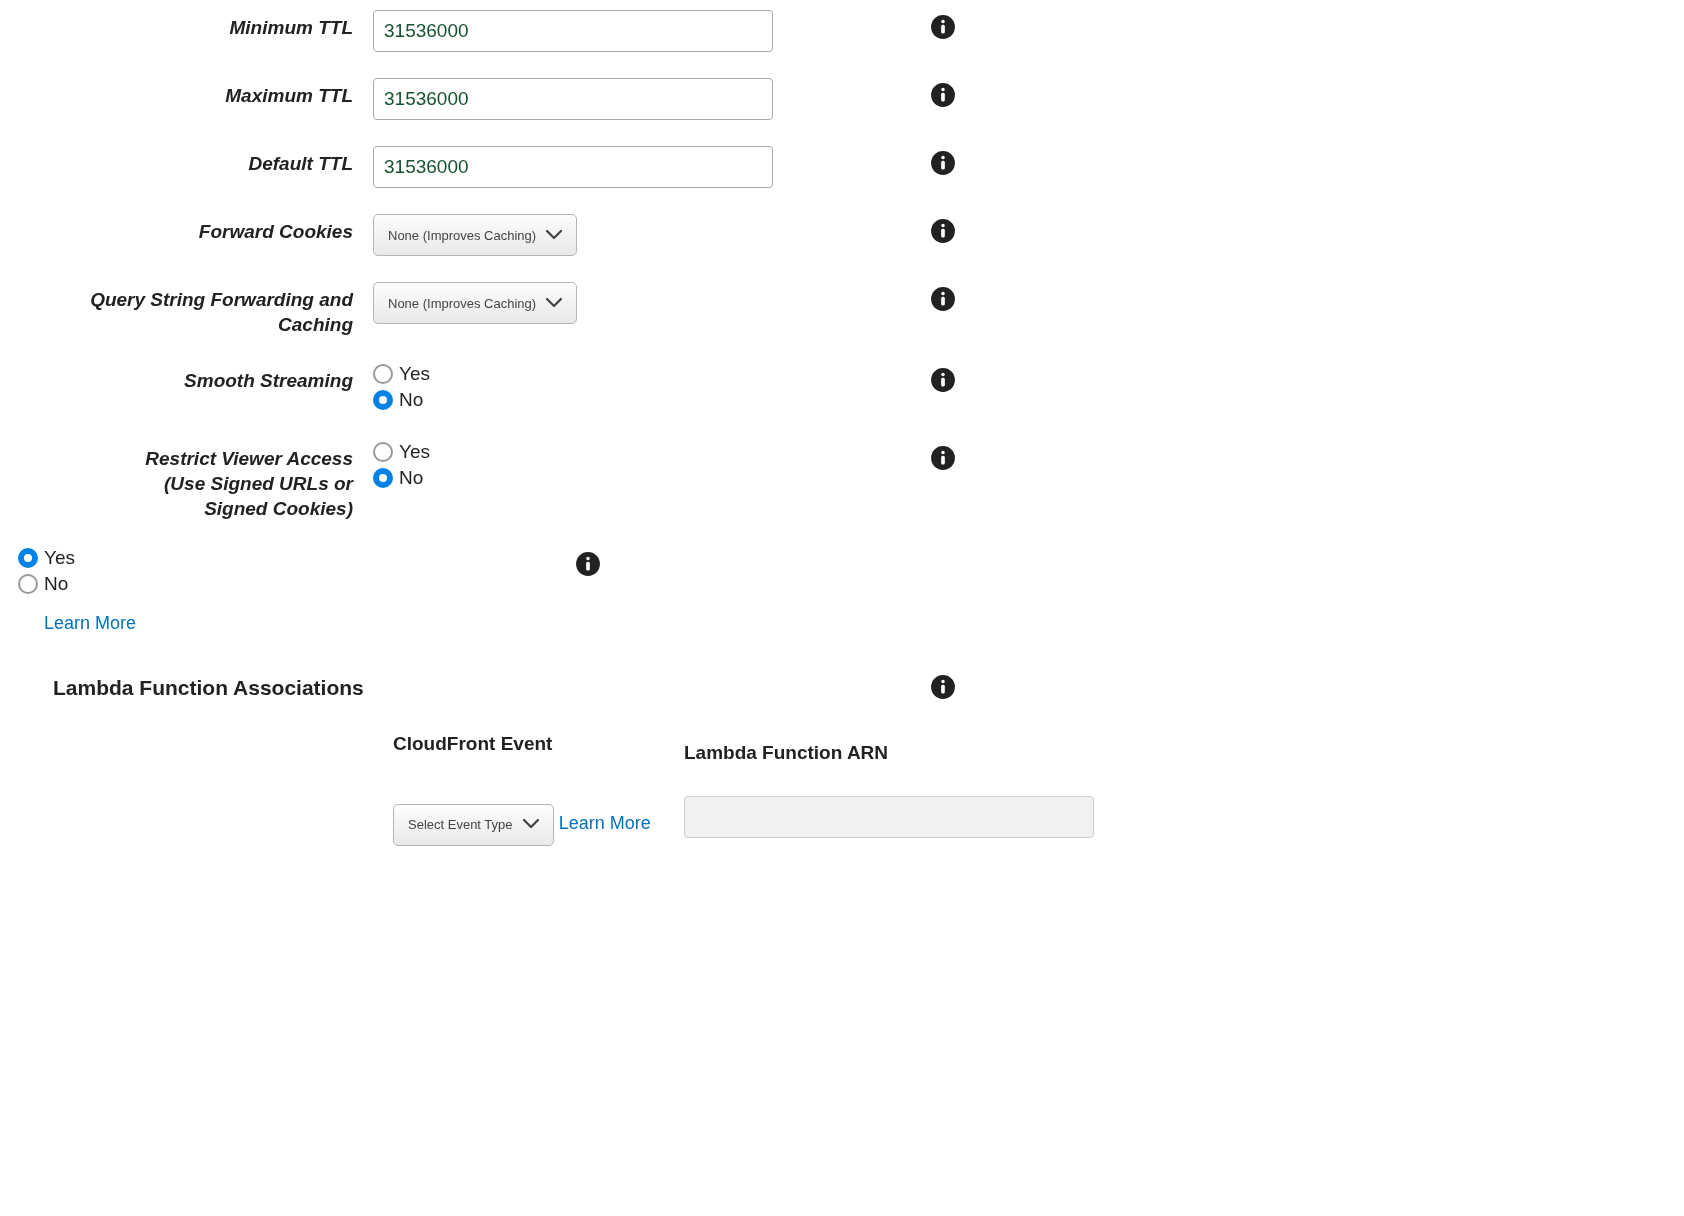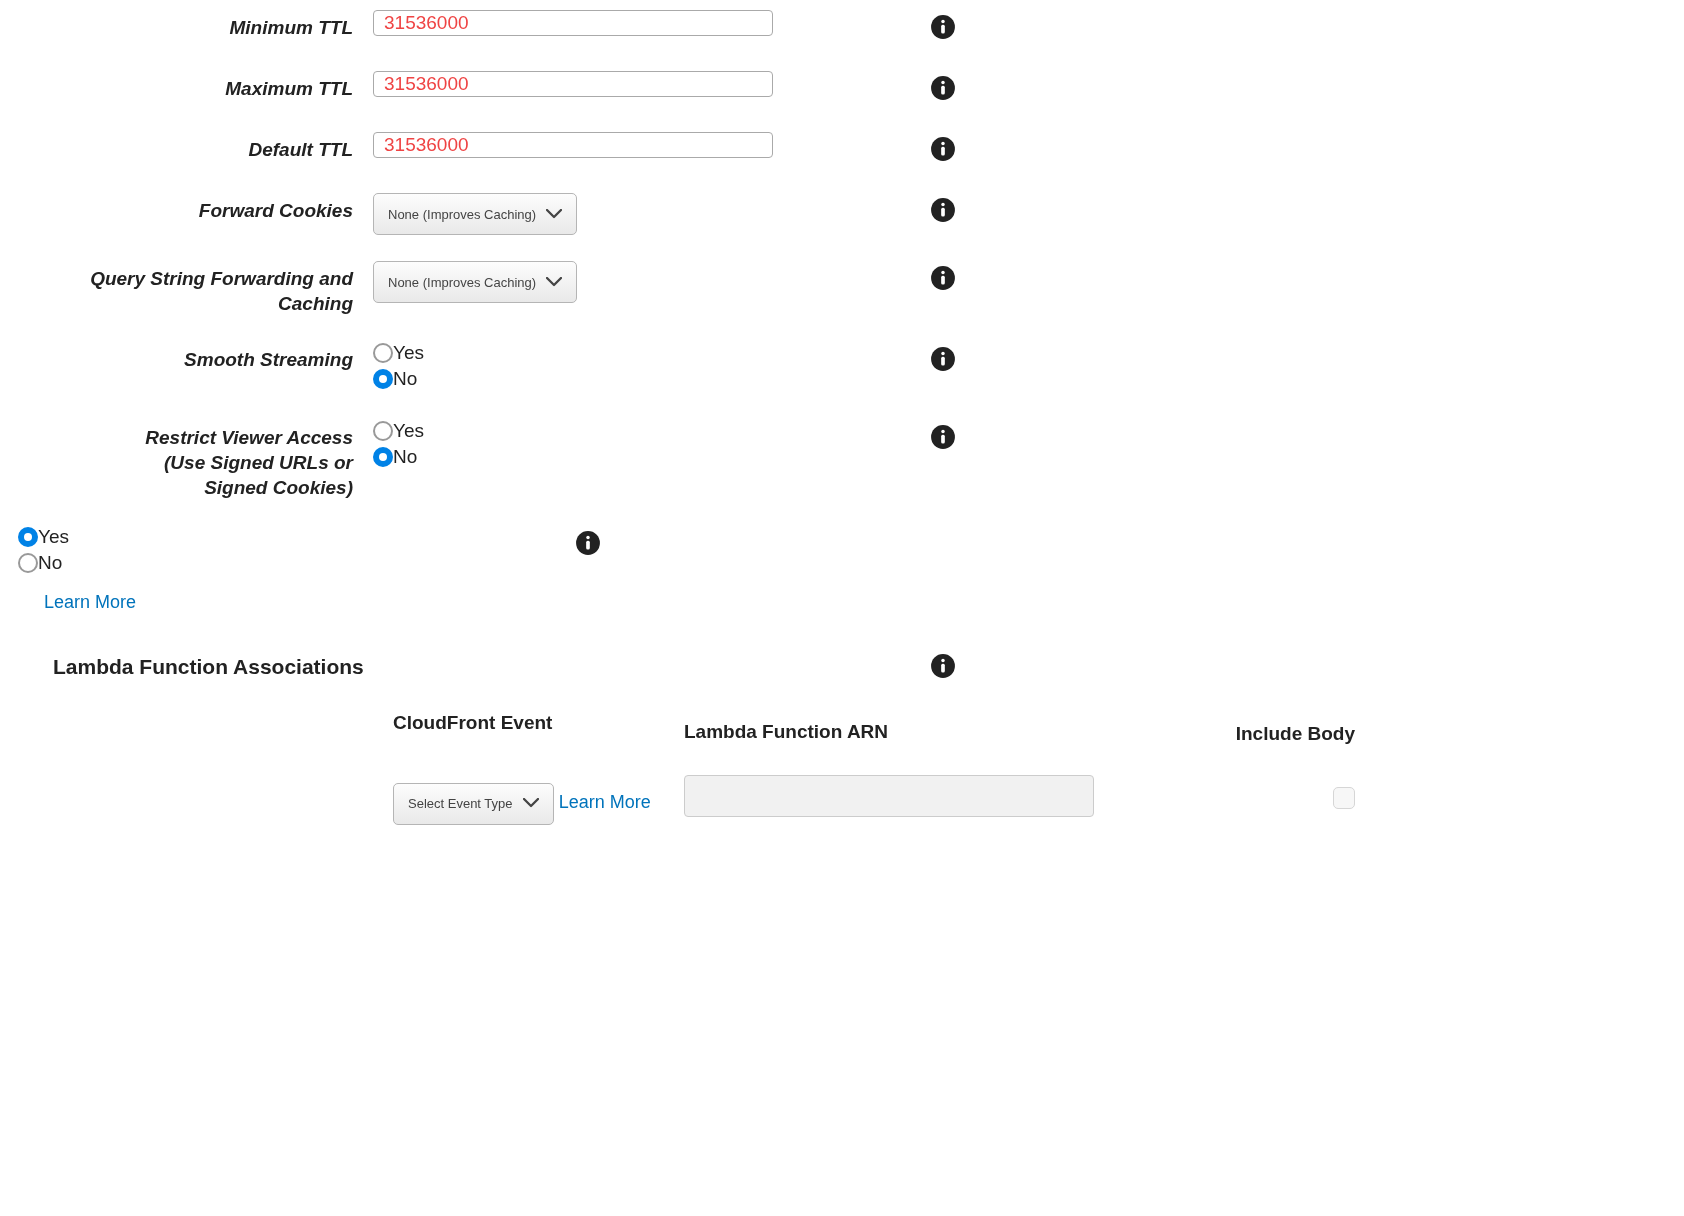--- a/index.html
+++ b/index.html
@@ -29,46 +29,47 @@
   .control-col {
     width: 540px;
   }
   .info-col {
     width: 60px;
     padding-top: 4px;
     text-align: center;
   }
   .text-input {
     width: 400px;
-    height: 26px;
+    height: 42px;
     border: 1px solid #aaa;
     border-radius: 4px;
     padding: 0 10px;
     font-size: 19px;
-    color: #ef4444;
+    color: #14532d;
   }
   .select-btn {
     display: inline-flex;
     align-items: center;
     gap: 10px;
     height: 42px;
     padding: 0 14px;
     background: linear-gradient(#fdfdfd, #e9e9e9);
     border: 1px solid #b5b5b5;
     border-radius: 5px;
     font-size: 13px;
     color: #444;
     cursor: pointer;
   }
   .chevron {
     display: inline-block;
   }
   .radio-line {
     display: flex;
     align-items: center;
+    gap: 6px;
     margin-bottom: 4px;
     font-size: 19px;
   }
   .radio-outer {
     width: 20px; height: 20px;
     border: 2px solid #999;
     border-radius: 50%;
     display: inline-flex;
     align-items: center;
     justify-content: center;
@@ -338,17 +339,13 @@
             <path d="M1 1 L8 8 L15 1" stroke="#444" stroke-width="2.3" fill="none" stroke-linecap="round" stroke-linejoin="round"></path>
           </svg>
       </span>
     </button>
     <a class="lambda-learn">Learn More</a>
   </div>
   <div class="lambda-col2">
     <div class="col-header">Lambda Function ARN</div>
     <input class="arn-input" disabled="" style="">
   </div>
-  <div class="lambda-col3">
-    <div class="col-header" style="text-align:right">Include Body</div>
-    <span class="checkbox"></span>
-  </div>
 </div>
 
 </body></html>

